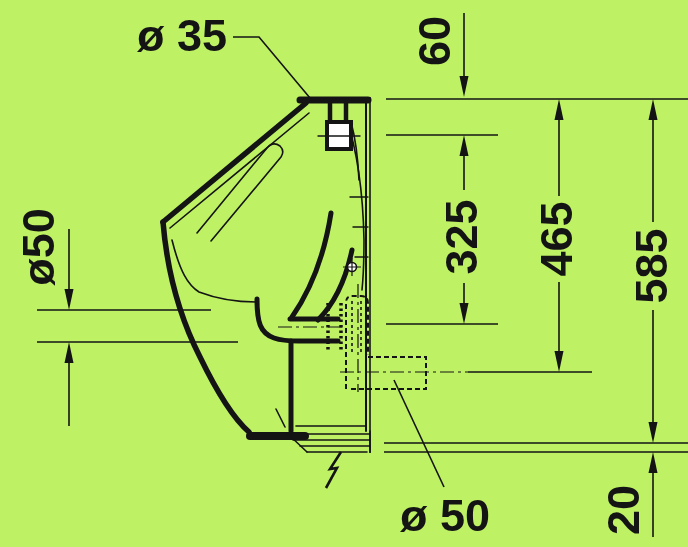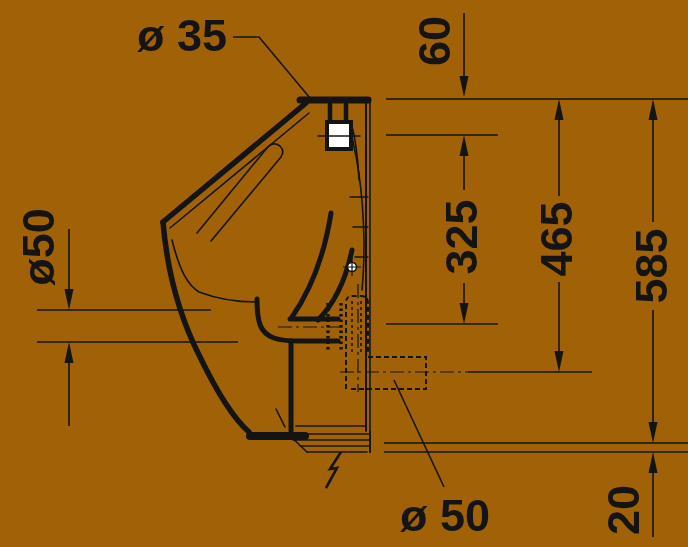--- a/index.html
+++ b/index.html
@@ -1,19 +1,19 @@
 <!DOCTYPE html>
 <html><head>
 <meta charset="utf-8">
 <style>
   html,body{margin:0;padding:0;background:#fff;}
   .stage{
     position:relative;
     width:688px;height:547px;
-    background:#a16207;
+    background:#bef264;
     overflow:hidden;
     font-family:"Liberation Sans", sans-serif;
   }
   svg{display:block;}
   .dim-text{
     font-family:"Liberation Sans", sans-serif;
     font-weight:bold;
     font-size:45px;
     fill:#141414;
     text-anchor:middle;

